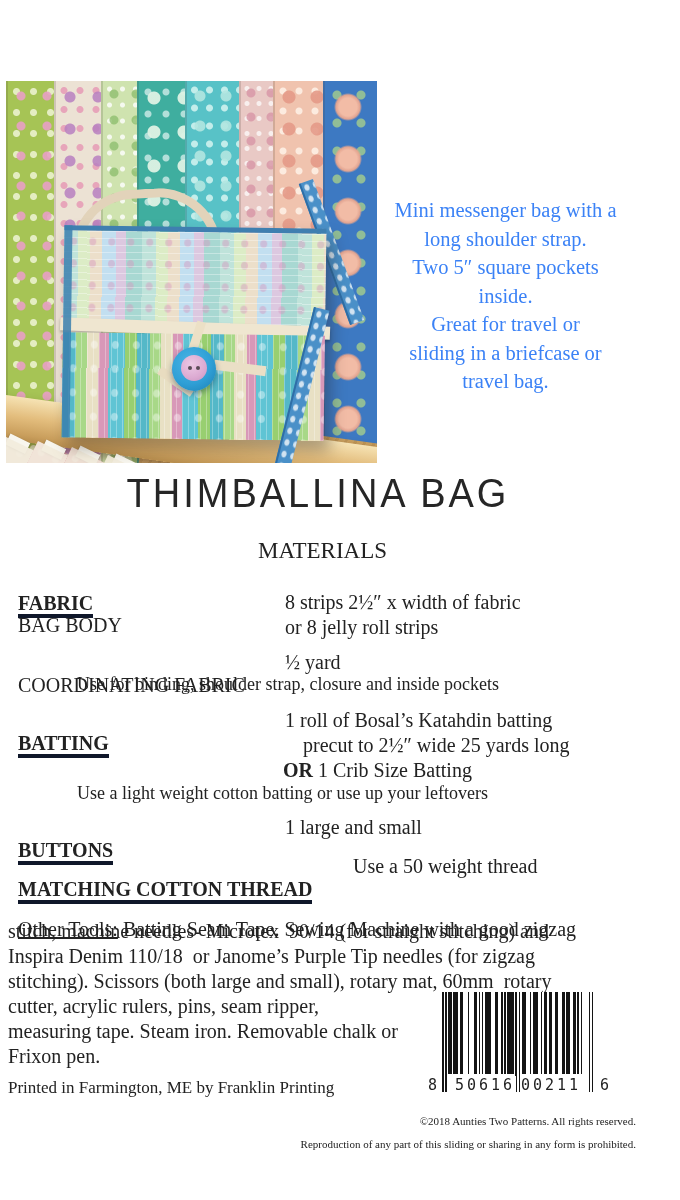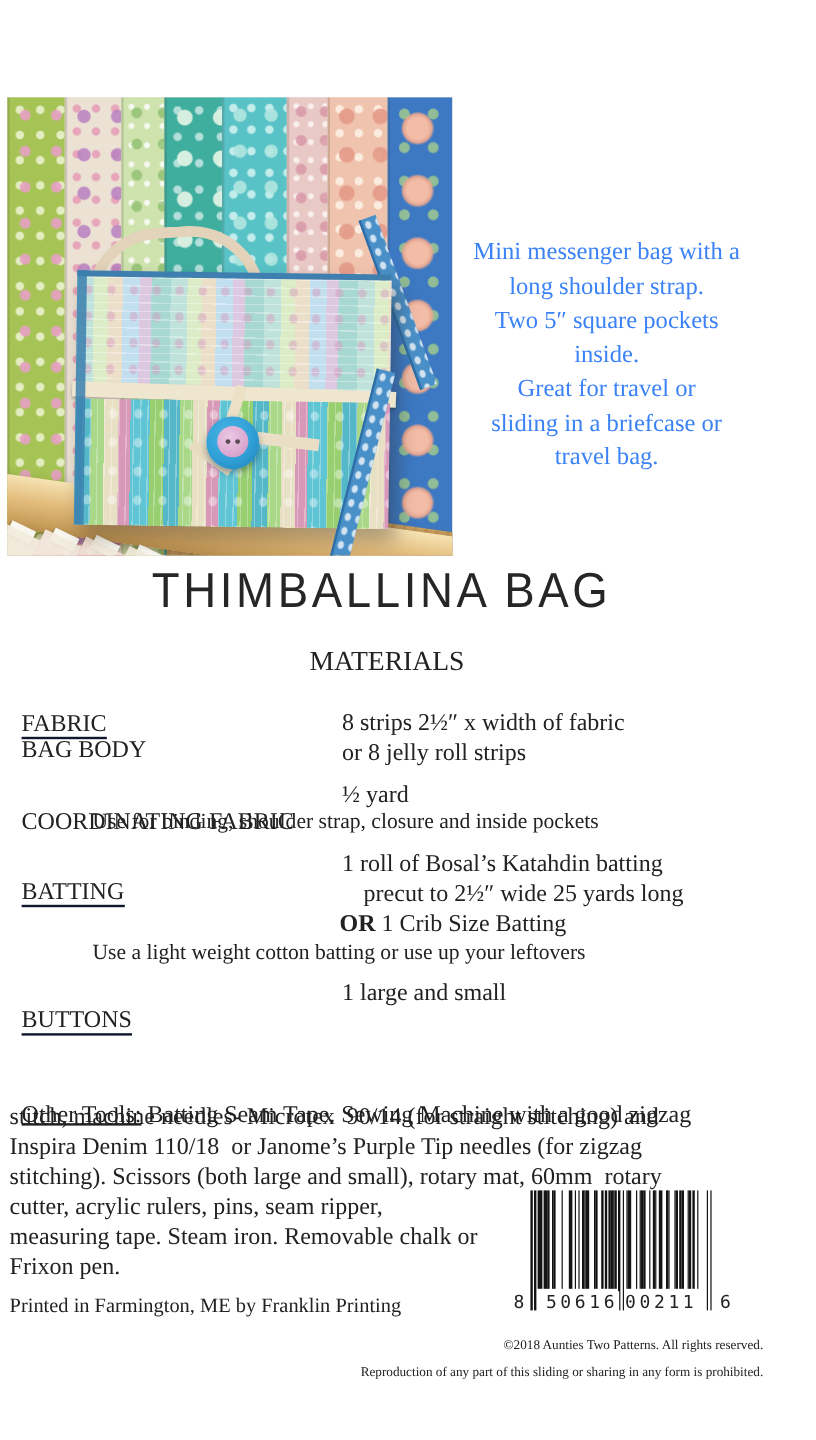--- a/index.html
+++ b/index.html
@@ -67,21 +67,21 @@
 
   
   .caption { position:absolute; left:378px; top:196px; width:255px; text-align:center; font-size:20.5px; line-height:28.5px; color:#3b82f6; }
 
   
   .title { position:absolute; left:0; top:472px; width:636px; text-align:center;
     font-family:"Liberation Sans","DejaVu Sans",sans-serif; font-weight:400; font-size:38px;
     letter-spacing:3px; color:#262626; transform:scale(1.0,1.08); }
   .mat-heading { position:absolute; left:0; top:538px; width:645px; text-align:center; font-weight:normal; font-size:23px; }
   .row { position:absolute; left:8px; font-size:20px; white-space:pre; }
-  .label-bold { font-weight:normal; border-bottom:2px solid #0f172a; padding-bottom:0px; }
+  .label-bold { font-weight:bold; border-bottom:4px solid #0f172a; padding-bottom:0px; }
   .val { position:absolute; left:277px; top:0; white-space:pre; }
   .val2 { left:295px; }
   .val3 { left:275px; }
   .thread-val { left:345px; }
   .note { position:absolute; left:77px; font-size:18px; white-space:pre; }
   .b { font-weight:bold; }
   .u { text-decoration:underline; }
   .tools-line { position:absolute; left:8px; font-size:20px; white-space:pre; }
   .printed { position:absolute; left:8px; top:1078px; font-size:17px; }
   .center-line { position:absolute; left:0; width:636px; text-align:right; font-size:11px; }
@@ -182,20 +182,22 @@
   <span class="val val3"><span class="b">OR</span><span> 1 Crib Size Batting</span></span>
 </div>
 <div class="note" style="top:783px;">Use a light weight cotton batting or use up your leftovers</div>
 
 <div class="row" style="top:816px;">
   <span class="label-bold">BUTTONS</span>
   <span class="val">1 large and small</span>
 </div>
 
 <div class="row" style="top:855px;">
+  <span class="label-bold">MATCHING COTTON THREAD</span>
+  <span class="val thread-val">Use a 50 weight thread</span>
 </div>
 
 <div class="tools-line" style="top:895px;">
   <span class="u">Other Tools:</span><span> Batting Seam Tape. Sewing Machine with a good zigzag</span>
 </div>
 <div class="tools-line" style="top:920px;">stitch, machine needles- Microtex  90/14 (for straight stitching) and</div>
 <div class="tools-line" style="top:945px;">Inspira Denim 110/18  or Janome’s Purple Tip needles (for zigzag</div>
 <div class="tools-line" style="top:970px;">stitching). Scissors (both large and small), rotary mat, 60mm  rotary</div>
 <div class="tools-line" style="top:995px;">cutter, acrylic rulers, pins, seam ripper,</div>
 <div class="tools-line" style="top:1020px;">measuring tape. Steam iron. Removable chalk or</div>

